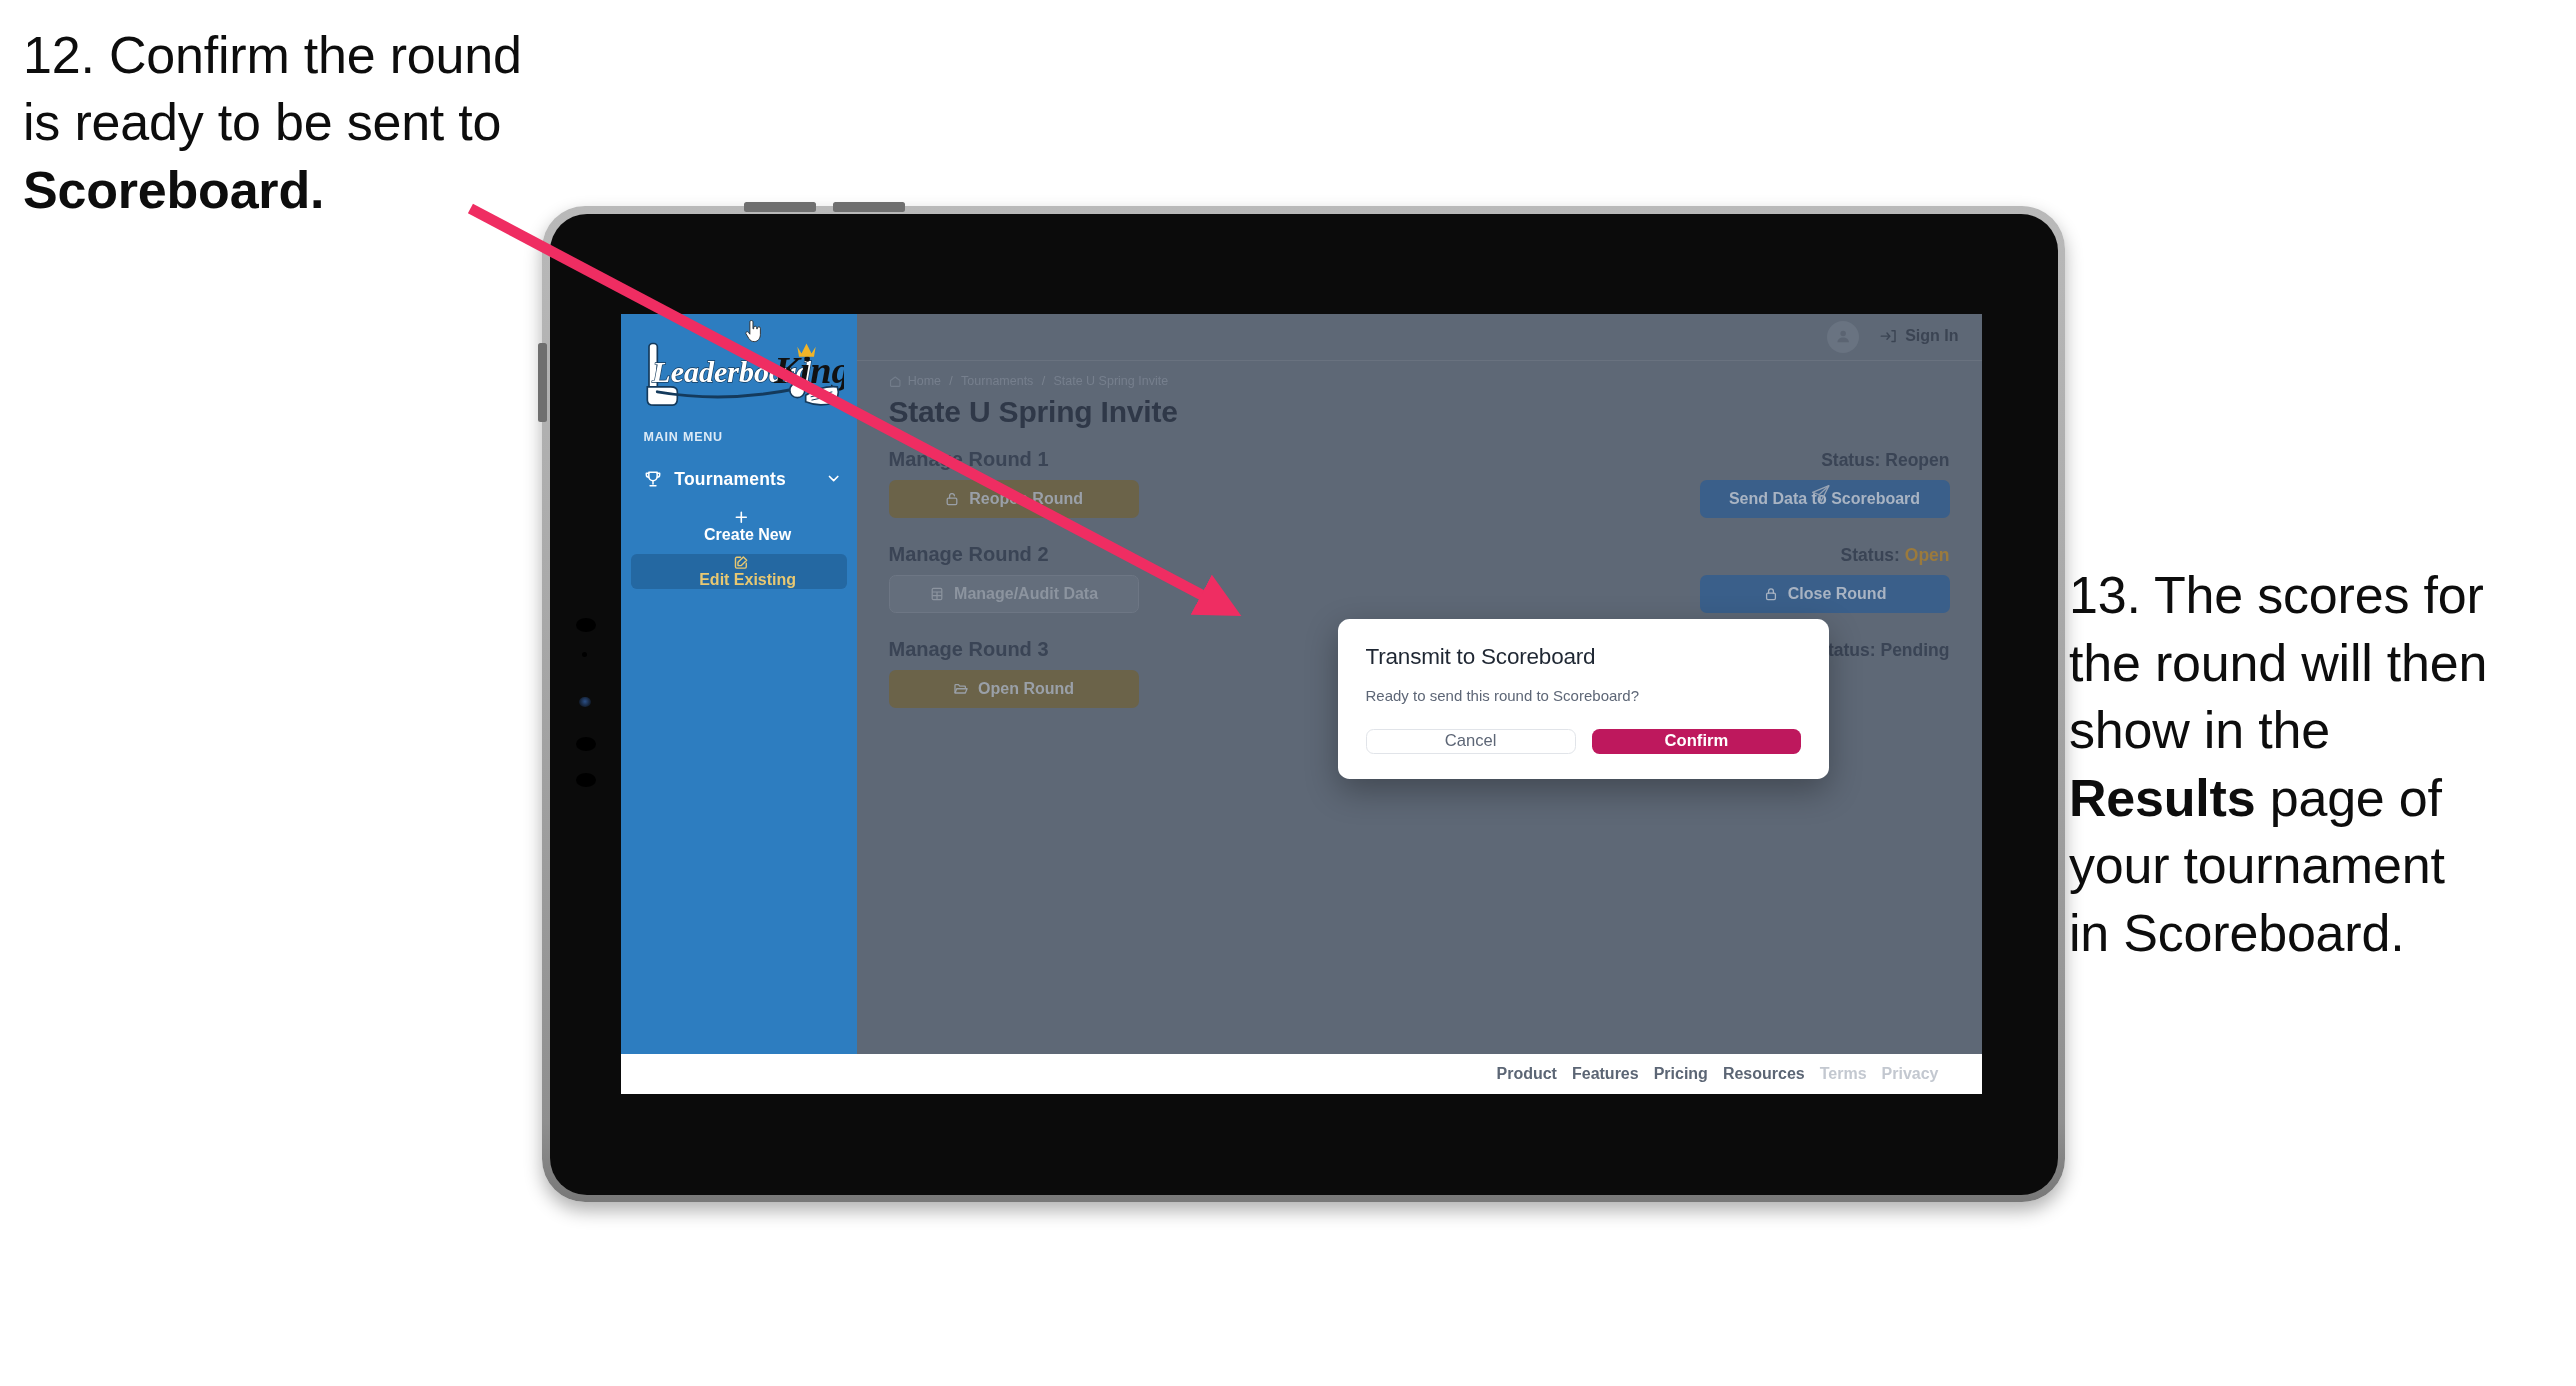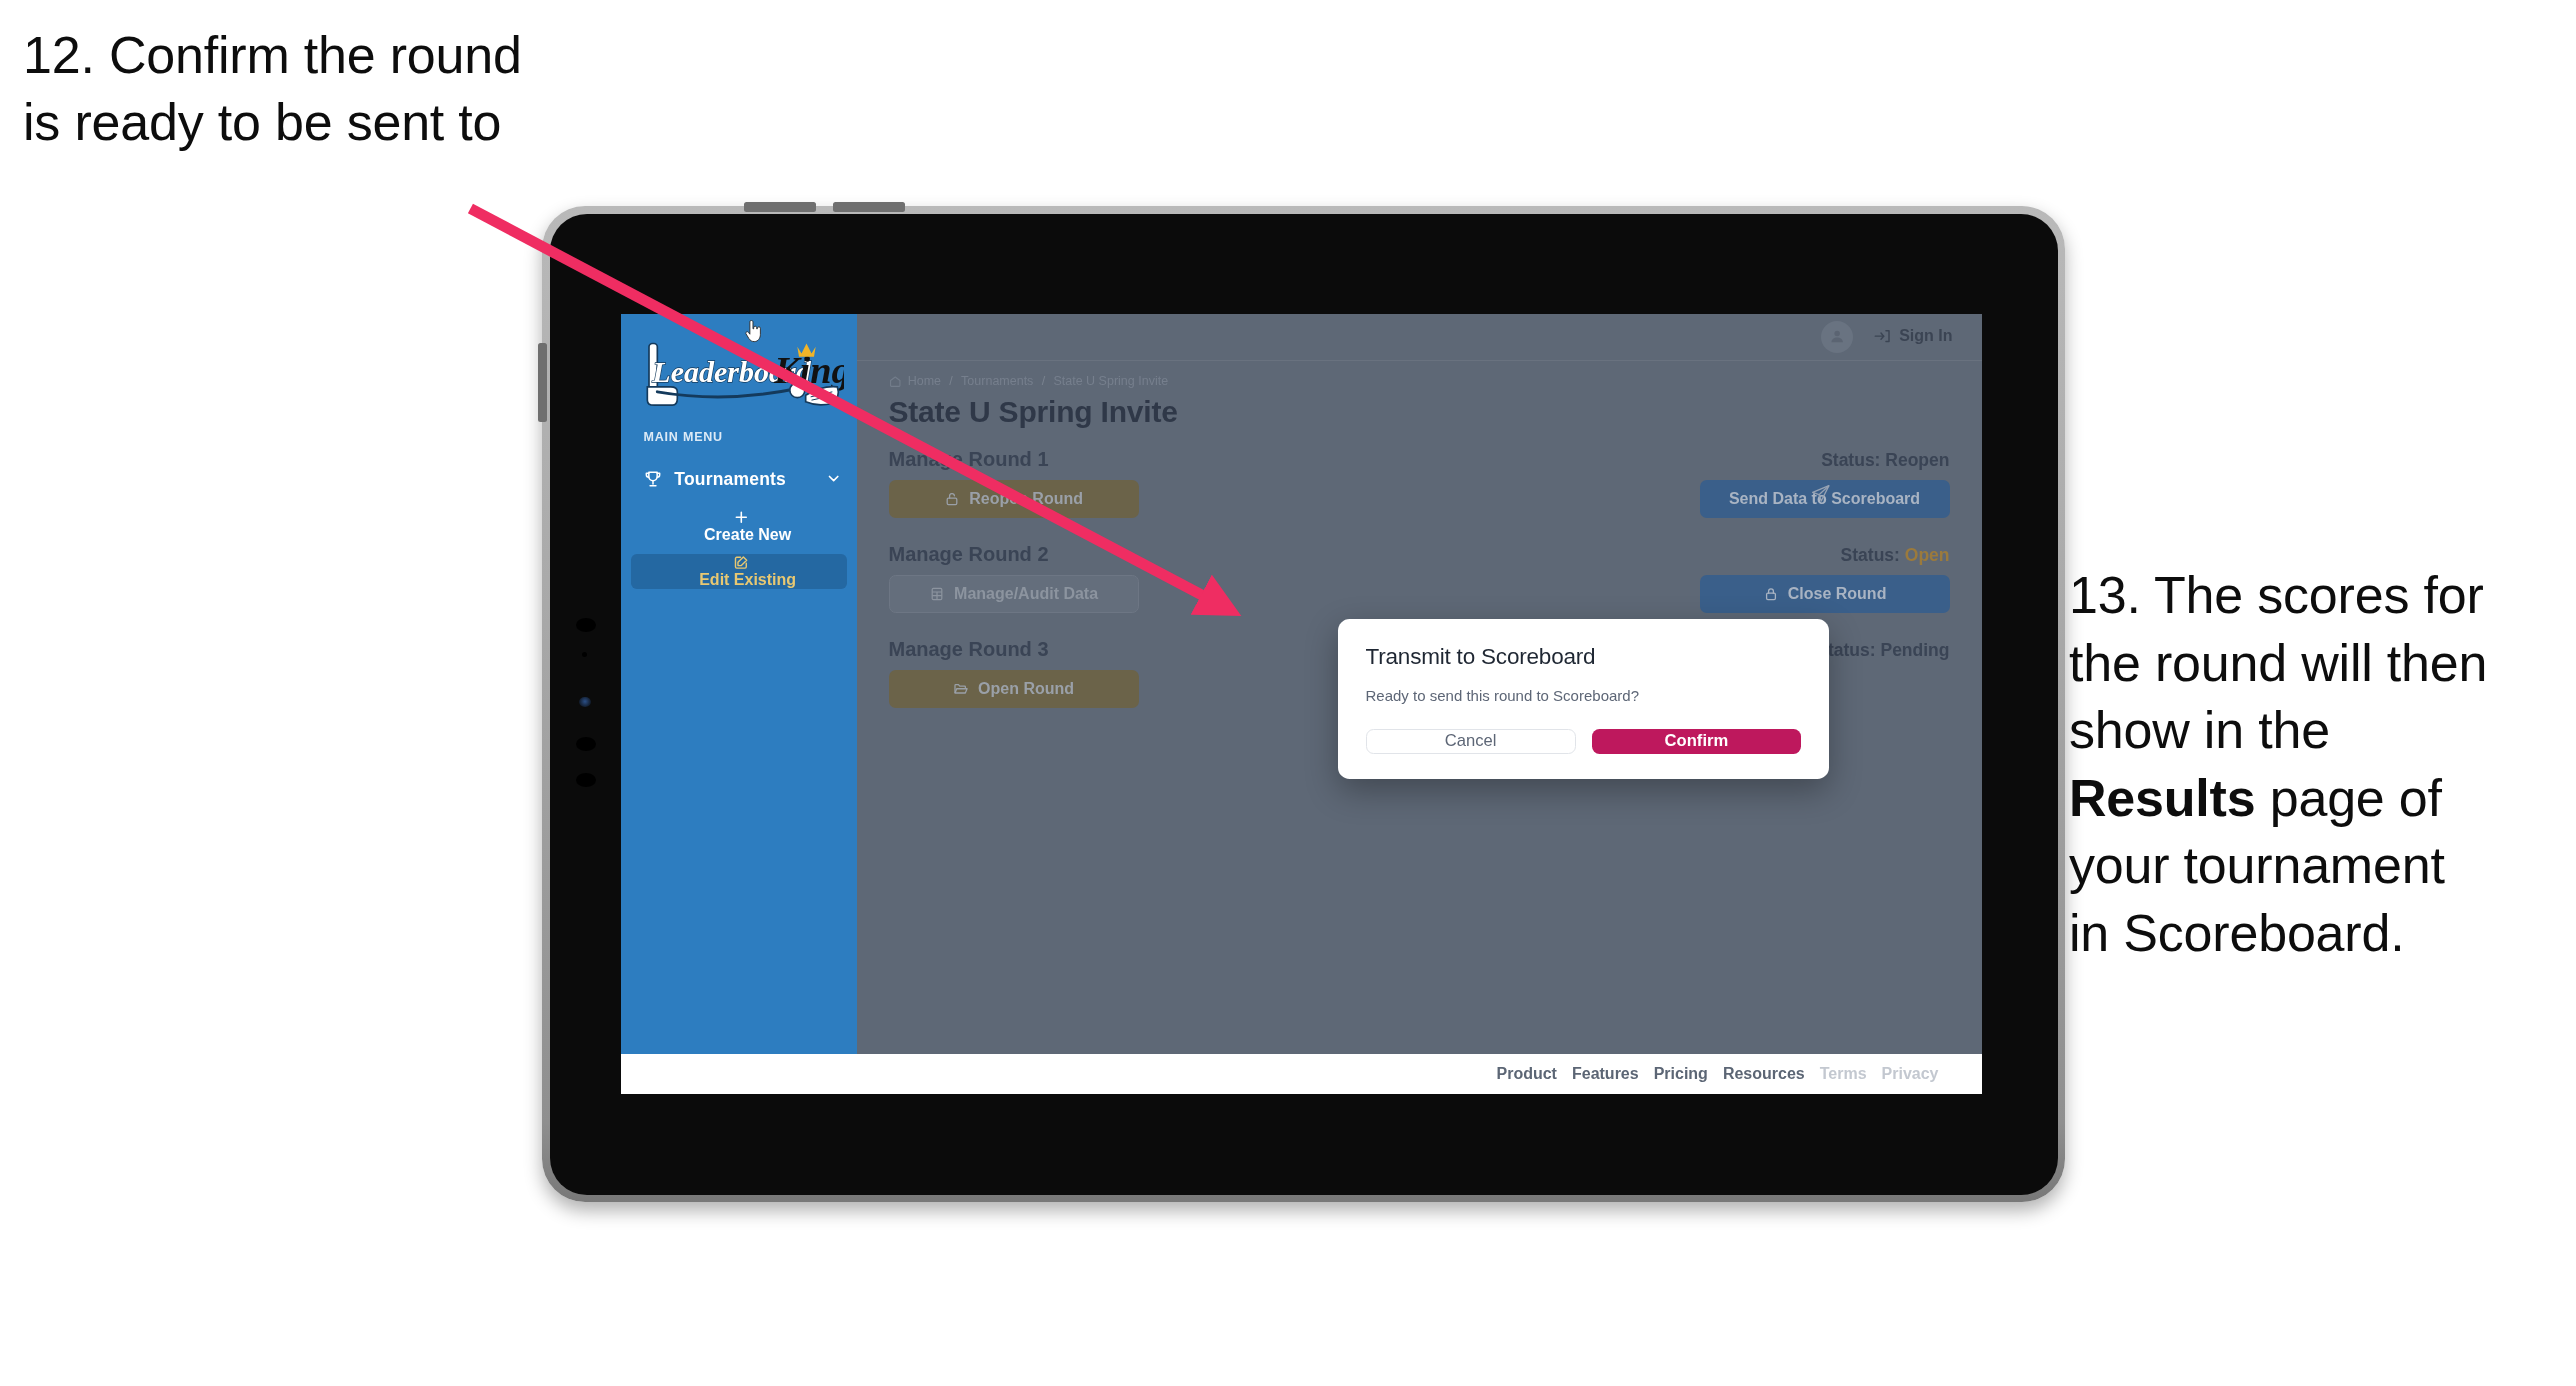--- a/index.html
+++ b/index.html
@@ -217,21 +217,21 @@
     min-width: 0;
     display: flex;
     flex-direction: column;
   }
   #topbar {
     height: 47px;
     flex: none;
     display: flex;
     align-items: center;
     justify-content: flex-end;
-    padding-right: 29px;
+    padding-right: 23px;
     border-bottom: 0.8px solid #69727f;
     box-sizing: border-box;
   }
   #avatar {
     width: 32px;
     height: 32px;
     border-radius: 50%;
     background: #697381;
     display: flex;
     align-items: center;
@@ -384,20 +384,21 @@
     color: #ffffff;
     font-weight: bold;
   }
 </style>
 </head>
 <body>
 
 <div class="caption" id="caption-left">
   <div>12. Confirm the round</div>
   <div>is ready to be sent to</div>
+  <div class="bold">Scoreboard.</div>
 </div>
 
 <div class="caption" id="caption-right">
   <div>13. The scores for</div>
   <div>the round will then</div>
   <div>show in the</div>
   <div><span class="bold">Results</span><span> page of</span></div>
   <div>your tournament</div>
   <div>in Scoreboard.</div>
 </div>

